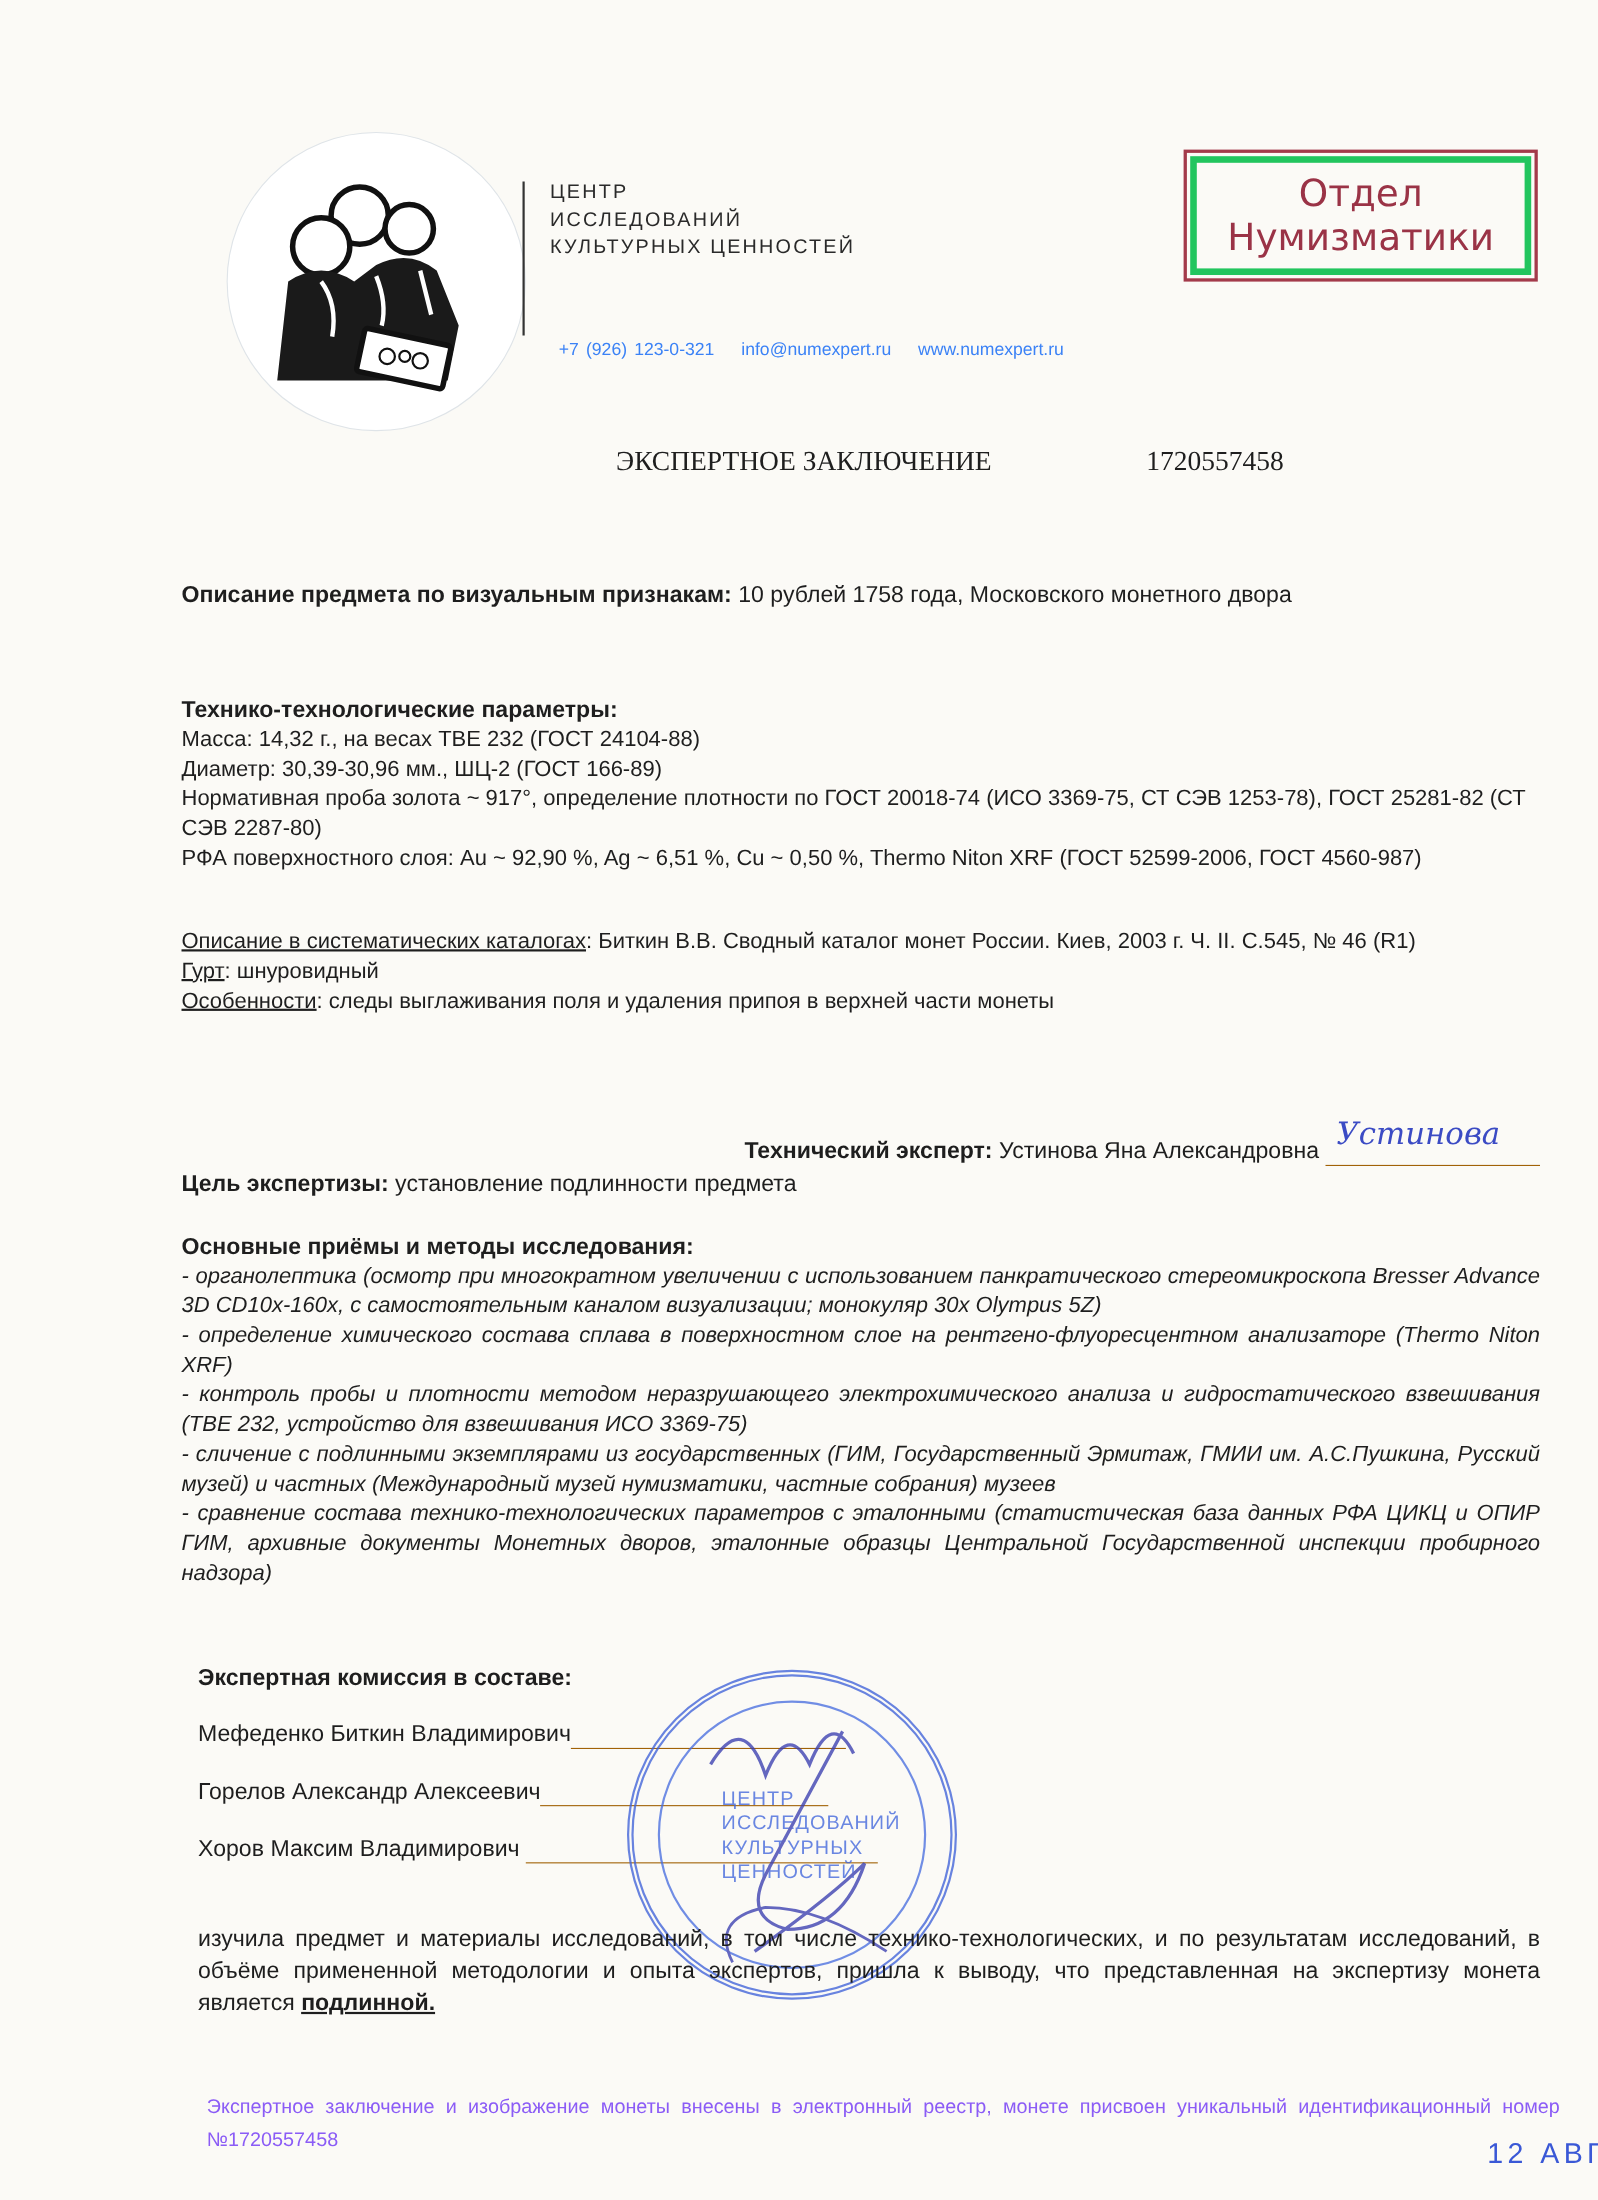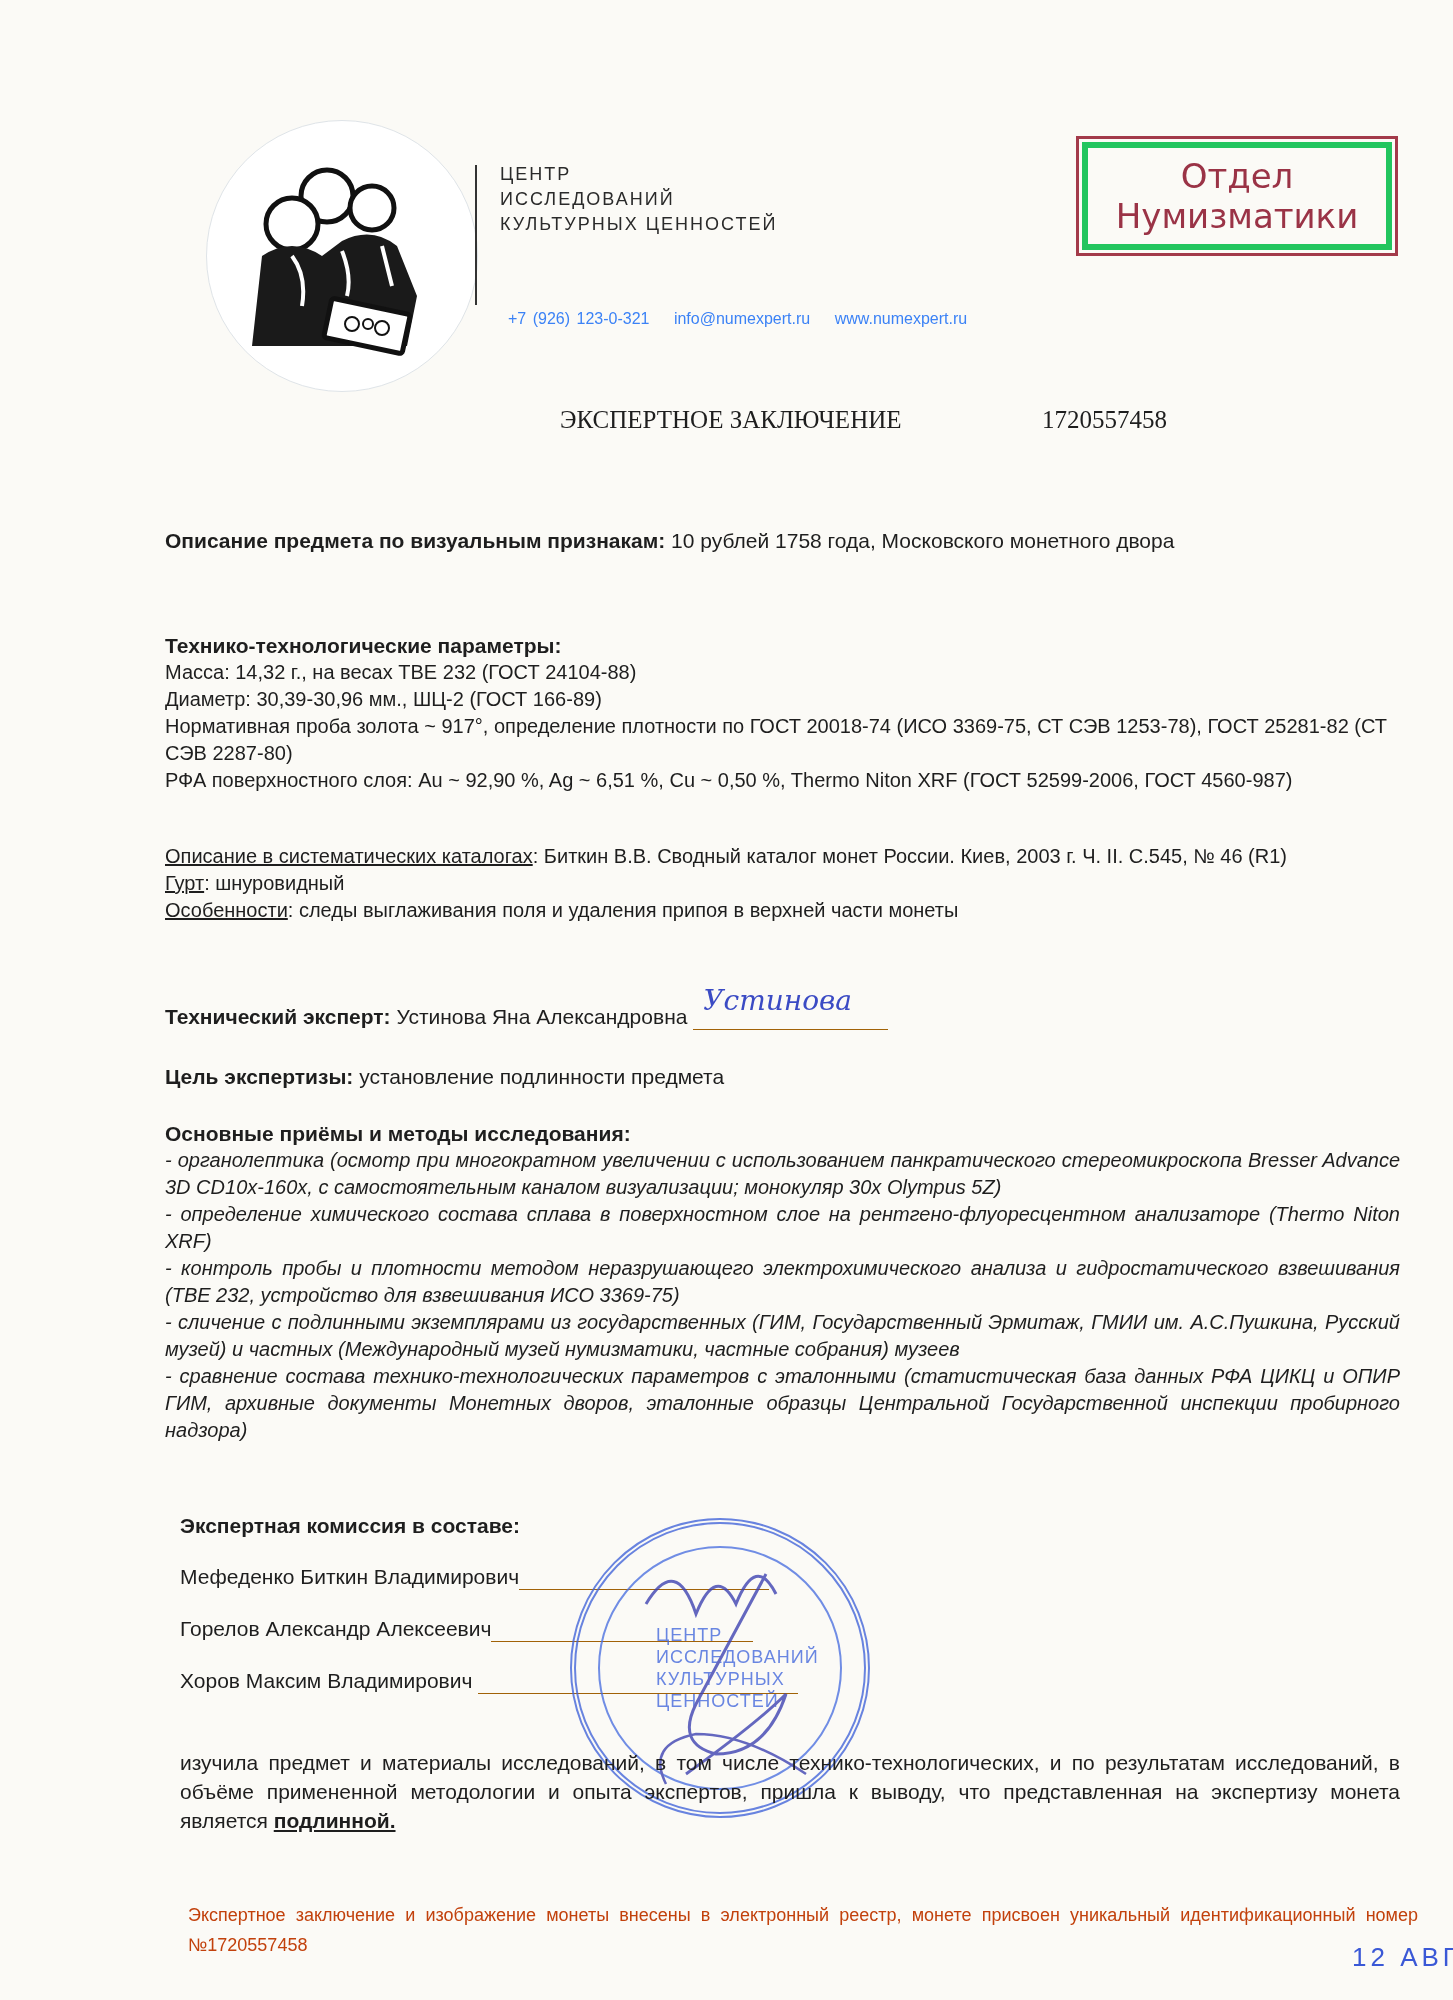--- a/index.html
+++ b/index.html
@@ -38,21 +38,21 @@
   .it { font-style:italic; }
   .just { text-align:justify; }
   .sigline { display:inline-block; border-bottom:1px solid #a16207; vertical-align:bottom; }
   .handsig { font-family:"DejaVu Serif", serif; font-style:italic; color:#3b4bc4; font-size:28px; }
   .round-stamp {
     left:570px; top:1518px; width:300px; height:300px; border-radius:50%;
     border:6px double #3f62d9; box-sizing:border-box; opacity:0.78;
   }
   .round-stamp .ring { position:absolute; left:22px; top:22px; right:22px; bottom:22px; border-radius:50%; border:2px solid #4a6fe0; }
   .round-stamp .center-text { position:absolute; left:80px; top:100px; color:#4166dc; font-size:18px; line-height:22px; letter-spacing:1px; }
-  .footer-note { left:188px; top:1900px; width:1230px; font-size:18px; line-height:30px; color:#c2410c; }
+  .footer-note { left:188px; top:1900px; width:1230px; font-size:18px; line-height:30px; color:#8b5cf6; }
   .date-stamp { left:1352px; top:1942px; color:#3a58d6; font-size:26px; letter-spacing:4px; white-space:nowrap; }
 </style>
 </head>
 <body>
 
 <div class="abs logo-circle">
   <svg width="220" height="220" viewBox="0 0 220 220">
     <circle cx="95" cy="50" r="26" fill="#fff" stroke="#111" stroke-width="5"></circle>
     <circle cx="140" cy="62" r="22" fill="#fff" stroke="#111" stroke-width="5"></circle>
     <circle cx="60" cy="78" r="26" fill="#fff" stroke="#111" stroke-width="5"></circle>
@@ -97,21 +97,21 @@
   <div>Нормативная проба золота ~ 917°, определение плотности по ГОСТ 20018-74 (ИСО 3369-75, СТ СЭВ 1253-78),  ГОСТ 25281-82 (СТ СЭВ 2287-80)</div>
   <div>РФА поверхностного слоя: Au ~ 92,90 %, Ag ~ 6,51 %, Cu ~ 0,50 %, Thermo Niton XRF (ГОСТ  52599-2006, ГОСТ 4560-987)</div>
 </div>
 
 <div class="abs content just" style="top:843px;">
   <div><span class="u">Описание в систематических каталогах</span>: <span>Биткин В.В. Сводный каталог монет России. Киев, 2003 г. Ч. II. С.545, № 46 (R1)</span></div>
   <div><span class="u">Гурт</span>: <span>шнуровидный</span></div>
   <div><span class="u">Особенности</span>: <span>следы выглаживания поля и удаления припоя в верхней части монеты</span></div>
 </div>
 
-<div class="abs content" style="top:1003px; font-size:21px;">
+<div class="abs content" style="top:1033px; font-size:21px;text-align:right;">
   <span class="b">Технический эксперт:</span>
   <span>Устинова Яна Александровна</span>
   <span class="sigline" style="width:195px; position:relative; height:24px;">
     <span class="handsig abs" style="left:10px; top:-18px;">Устинова</span>
   </span>
 </div>
 
 <div class="abs content" style="top:1063px; font-size:21px;">
   <span class="b">Цель экспертизы:</span>
   <span>установление подлинности предмета</span>

